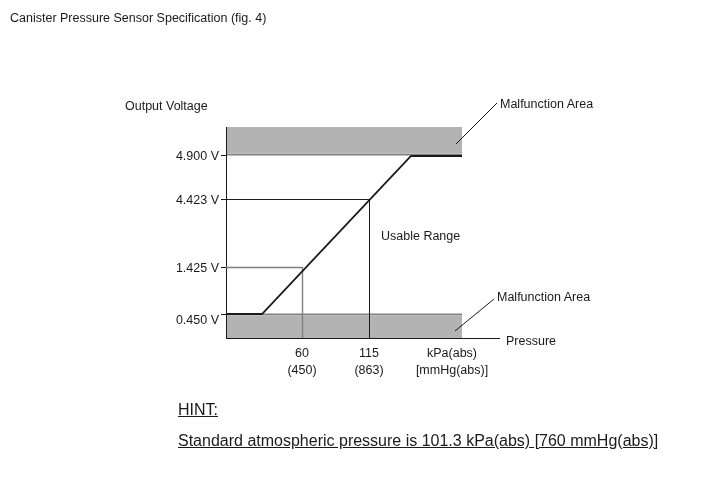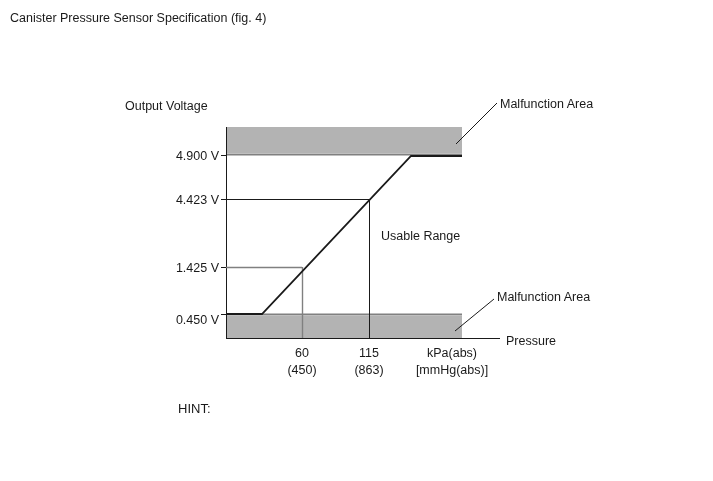--- a/index.html
+++ b/index.html
@@ -30,21 +30,22 @@
   .svg-text {
     font-family: "Liberation Sans", sans-serif;
     font-size: 12.5px;
     fill: #1a1a1a;
   }
   .svg-text.axis-value { font-size: 12.5px; }
   #hint-block {
     position: absolute;
     left: 178px;
     top: 401px;
-    font-size: 13px;
+    font-size: 16px;
+    text-decoration: underline;
   }
   #hint-label { margin: 0 0 13px 0; }
   #hint-text { margin: 0; white-space: nowrap; }
 </style>
 </head>
 <body>
 
 <div id="figure-title">Canister Pressure Sensor Specification (fig. 4)</div>
 
 <svg id="chart-svg" width="713" height="481">
@@ -94,13 +95,14 @@
   <text class="svg-text" x="452" y="374" text-anchor="middle">[mmHg(abs)]</text>
 
   <text class="svg-text" x="500" y="108">Malfunction Area</text>
   <text class="svg-text" x="497" y="301">Malfunction Area</text>
   <text class="svg-text" x="381" y="240">Usable Range</text>
 
 </svg>
 
 <div id="hint-block">
   <p id="hint-label">HINT:</p>
+  <p id="hint-text">Standard atmospheric pressure is 101.3 kPa(abs) [760 mmHg(abs)]</p>
 </div>
 
 </body></html>

